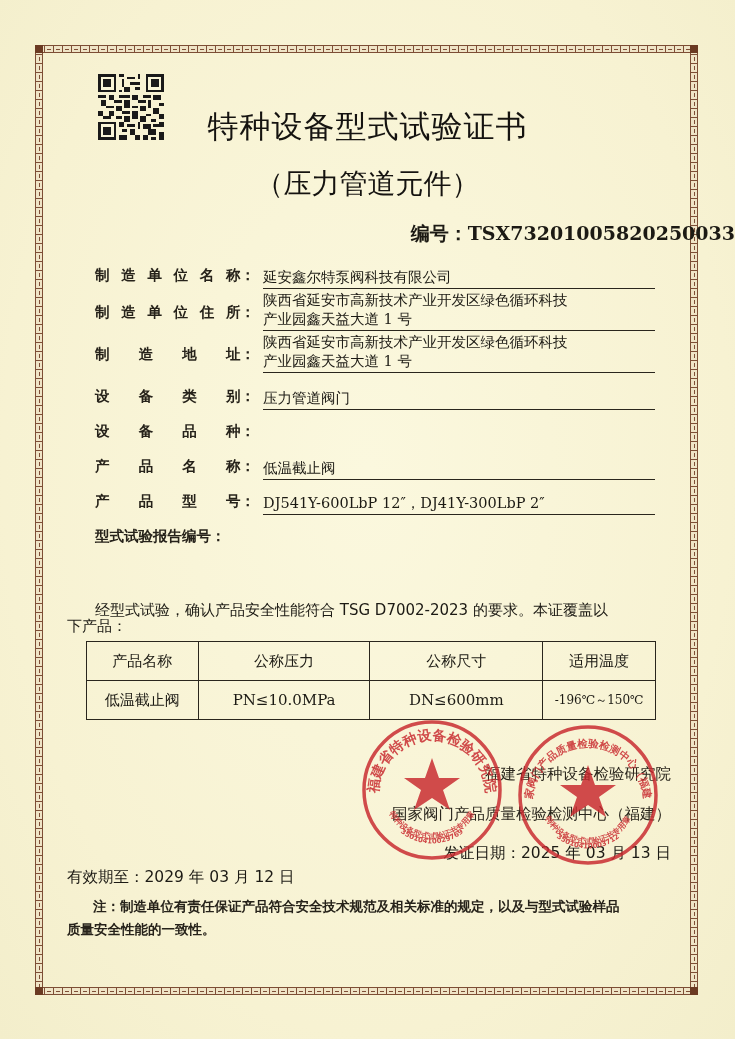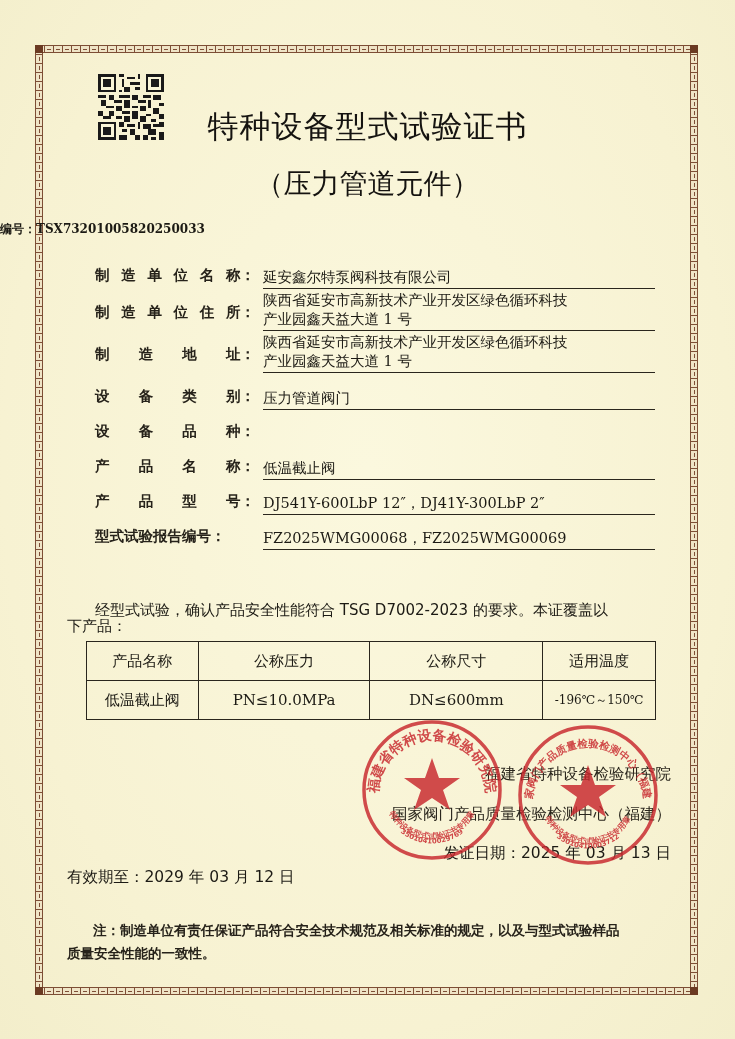--- a/index.html
+++ b/index.html
@@ -53,22 +53,22 @@
     position:absolute; left:0; width:735px; top:106px; text-align:center;
     font-family:"DejaVu Sans","Liberation Sans",sans-serif;
     font-size:31px; letter-spacing:1px; font-weight:500; color:#151310;
   }
   .subtitle {
     position:absolute; left:0; width:735px; top:155px; text-align:center;
     font-family:"DejaVu Sans","Liberation Sans",sans-serif;
     font-size:28px; color:#151310;margin-top:10px;
   }
   .certno {
-    position:absolute; left:0; width:735px; top:221px; text-align:left;
-    font-size:12px; font-weight:bold;
+    position:absolute; left:0; width:735px; top:221px; text-align:right;
+    font-size:19px; font-weight:bold;
   }
   .certno .lbl { font-family:"DejaVu Sans","Liberation Sans",sans-serif; }
 
   .row { position:absolute; left:95px; width:560px; }
   .row .label {
     position:absolute; left:0; width:160px; font-size:14.5px; bottom:4px;
     font-family:"DejaVu Sans","Liberation Sans",sans-serif; font-weight:bold;
     display:flex; justify-content:space-between; color:#26221a;
   }
   .row .label.wide { letter-spacing:0; }
@@ -274,21 +274,20 @@
       <span>型</span>
       <span>号：</span>
   </div>
   <div class="value"><span>DJ541Y-600LbP 12″，DJ41Y-300LbP 2″</span></div>
 </div>
 
 <div class="row" style="top:522px;height:28px;">
   <div class="label wide">
     <span>型式试验报告编号：</span>
   </div>
-  <div class="value"><span>FZ2025WMG00068，FZ2025WMG00069</span></div>
 </div>
 
 <div class="para" style="top:601px;left:95px;width:580px;">经型式试验，确认产品安全性能符合 TSG D7002-2023 的要求。本证覆盖以</div>
 <div class="para" style="top:617px;">下产品：</div>
 
 <table class="products">
   <colgroup>
       <col style="width:112px">
       <col style="width:172px">
       <col style="width:173px">
@@ -340,15 +339,15 @@
     </defs>
     <circle cx="72" cy="72" r="68" fill="none" stroke="#c8262c" stroke-width="3.5"></circle>
     <polygon points="72,42 79,62 100,62 83,74 90,94 72,82 54,94 61,74 44,62 65,62" fill="#c8262c"></polygon>
     <text font-size="10.5" fill="#c8262c"><textPath href="#arcTop2" startOffset="50%" text-anchor="middle">国家阀门产品质量检验检测中心（福建）</textPath></text>
     <text font-size="8" fill="#c8262c"><textPath href="#arcBot2" startOffset="50%" text-anchor="middle">特种设备型式试验证书专用章</textPath></text>
     <text font-size="7" fill="#c8262c"><textPath href="#arcNum2" startOffset="50%" text-anchor="middle">35010410003712</textPath></text>
   </svg>
 </div>
 
 <div class="note">
-  <div style="padding-left:26px;margin-top:24px;">注：制造单位有责任保证产品符合安全技术规范及相关标准的规定，以及与型式试验样品</div>
+  <div style="padding-left:26px;">注：制造单位有责任保证产品符合安全技术规范及相关标准的规定，以及与型式试验样品</div>
   <div>质量安全性能的一致性。</div>
 </div>
 
 </body></html>

